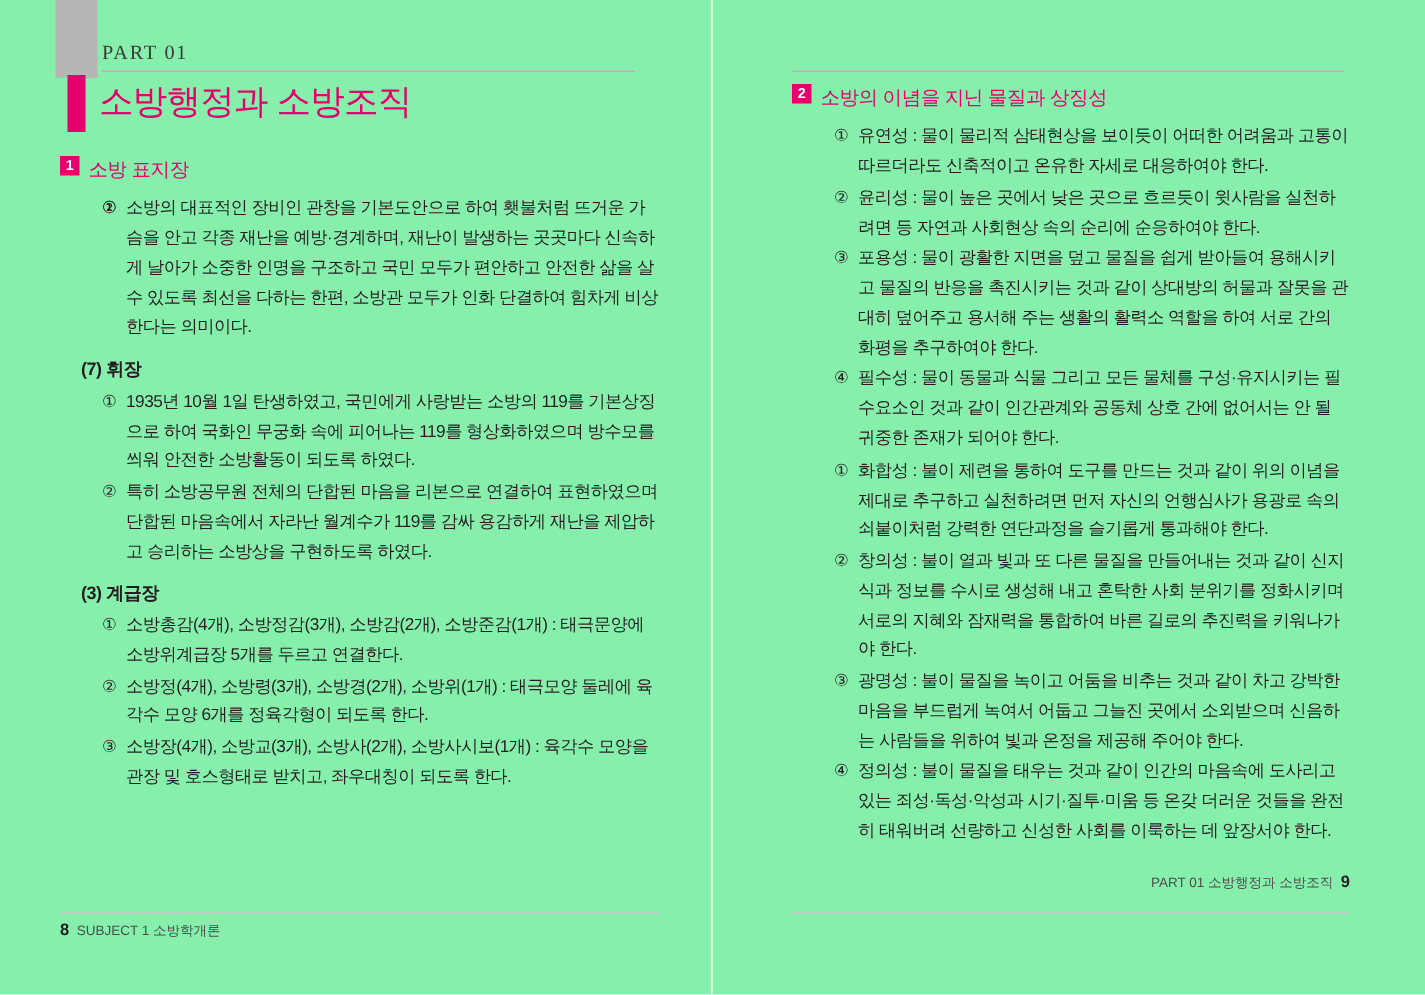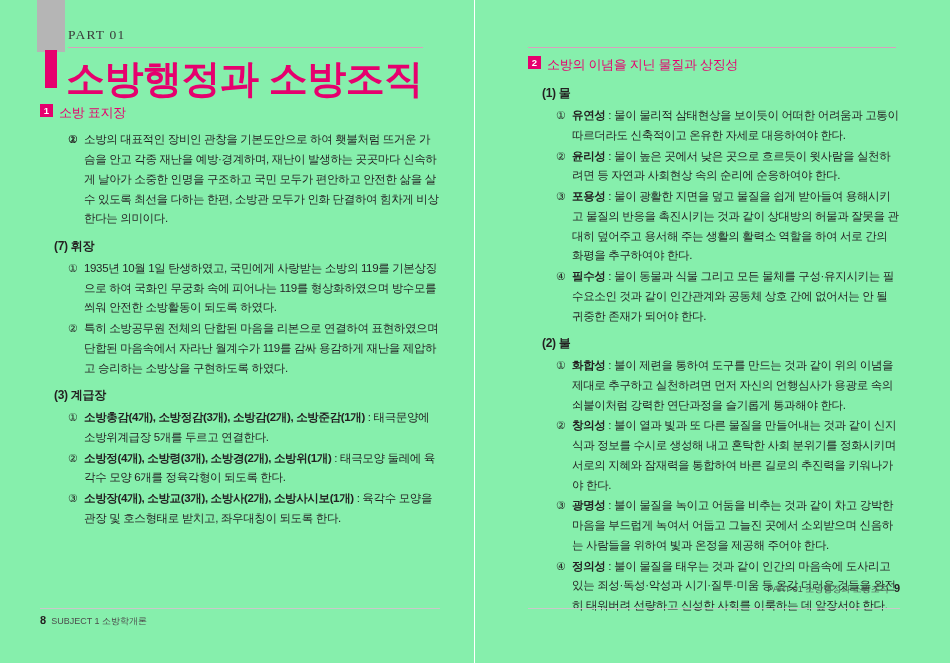--- a/index.html
+++ b/index.html
@@ -64,22 +64,22 @@
     top: 27px;
     font-size: 13.5px;
     letter-spacing: 1.2px;
     color: #3a3a3a;
     font-family: "Liberation Serif", serif;
   }
   .chapter-title {
     position: absolute;
     left: 66px;
     top: 52px;
-    font-size: 39px;
-    font-weight: bold;
+    font-size: 23px;
+    font-weight: normal;
     color: #e6006e;
     letter-spacing: -0.5px;
   }
 
   
   .col {
     position: absolute;
     width: 370px;
     font-size: 11.5px;
     line-height: 1.72;
@@ -135,21 +135,21 @@
     margin-bottom: 1px;
     text-indent: 0;
     letter-spacing: -0.35px;
   }
   ol.items > li .mark {
     position: absolute;
     left: 0;
     top: 0;
     font-size: 11px;
   }
-  .bold { font-weight: bold; text-align: right; }
+  .bold { font-weight: normal; text-align: right; }
 
   
   .footer-rule-left {
     position: absolute;
     left: 40px;
     top: 608px;
     width: 400px;
     height: 1px;
     background: #c9c9c9;
   }
@@ -251,41 +251,39 @@
     </ol>
   </div>
 
   <div class="col right">
 
     <div class="sec-head">
       <span class="sec-num">2</span>
       <span class="sec-title">소방의 이념을 지닌 물질과 상징성</span>
     </div>
 
-    <div class="sub-head">(1) 물</div>
     <ol class="items">
       <li>
         <span class="mark">①</span>
         <span class="bold">유연성</span><span> : 물이 물리적 삼태현상을 보이듯이 어떠한 어려움과 고통이 따르더라도 신축적이고 온유한 자세로 대응하여야 한다.</span>
       </li>
       <li>
         <span class="mark">②</span>
         <span class="bold">윤리성</span><span> : 물이 높은 곳에서 낮은 곳으로 흐르듯이 윗사람을 실천하려면 등 자연과 사회현상 속의 순리에 순응하여야 한다.</span>
       </li>
       <li>
         <span class="mark">③</span>
         <span class="bold">포용성</span><span> : 물이 광활한 지면을 덮고 물질을 쉽게 받아들여 용해시키고 물질의 반응을 촉진시키는 것과 같이 상대방의 허물과 잘못을 관대히 덮어주고 용서해 주는 생활의 활력소 역할을 하여 서로 간의 화평을 추구하여야 한다.</span>
       </li>
       <li>
         <span class="mark">④</span>
         <span class="bold">필수성</span><span> : 물이 동물과 식물 그리고 모든 물체를 구성·유지시키는 필수요소인 것과 같이 인간관계와 공동체 상호 간에 없어서는 안 될 귀중한 존재가 되어야 한다.</span>
       </li>
     </ol>
 
-    <div class="sub-head">(2) 불</div>
     <ol class="items">
       <li>
         <span class="mark">①</span>
         <span class="bold">화합성</span><span> : 불이 제련을 통하여 도구를 만드는 것과 같이 위의 이념을 제대로 추구하고 실천하려면 먼저 자신의 언행심사가 용광로 속의 쇠붙이처럼 강력한 연단과정을 슬기롭게 통과해야 한다.</span>
       </li>
       <li>
         <span class="mark">②</span>
         <span class="bold">창의성</span><span> : 불이 열과 빛과 또 다른 물질을 만들어내는 것과 같이 신지식과 정보를 수시로 생성해 내고 혼탁한 사회 분위기를 정화시키며 서로의 지혜와 잠재력을 통합하여 바른 길로의 추진력을 키워나가야 한다.</span>
       </li>
       <li>

